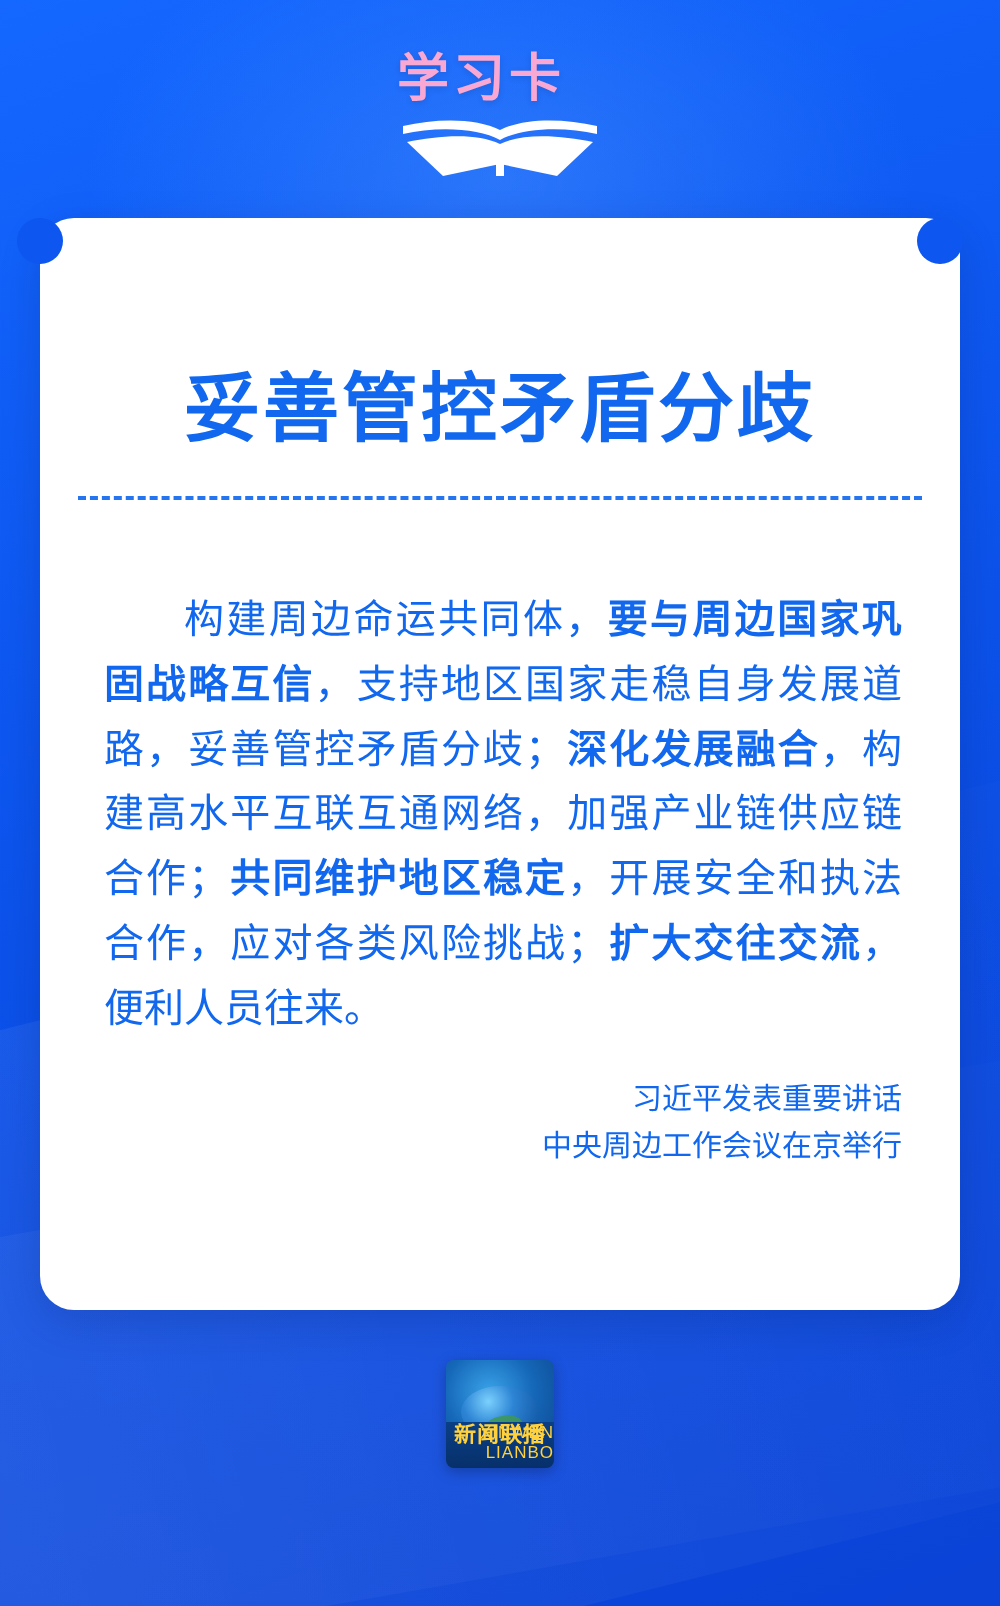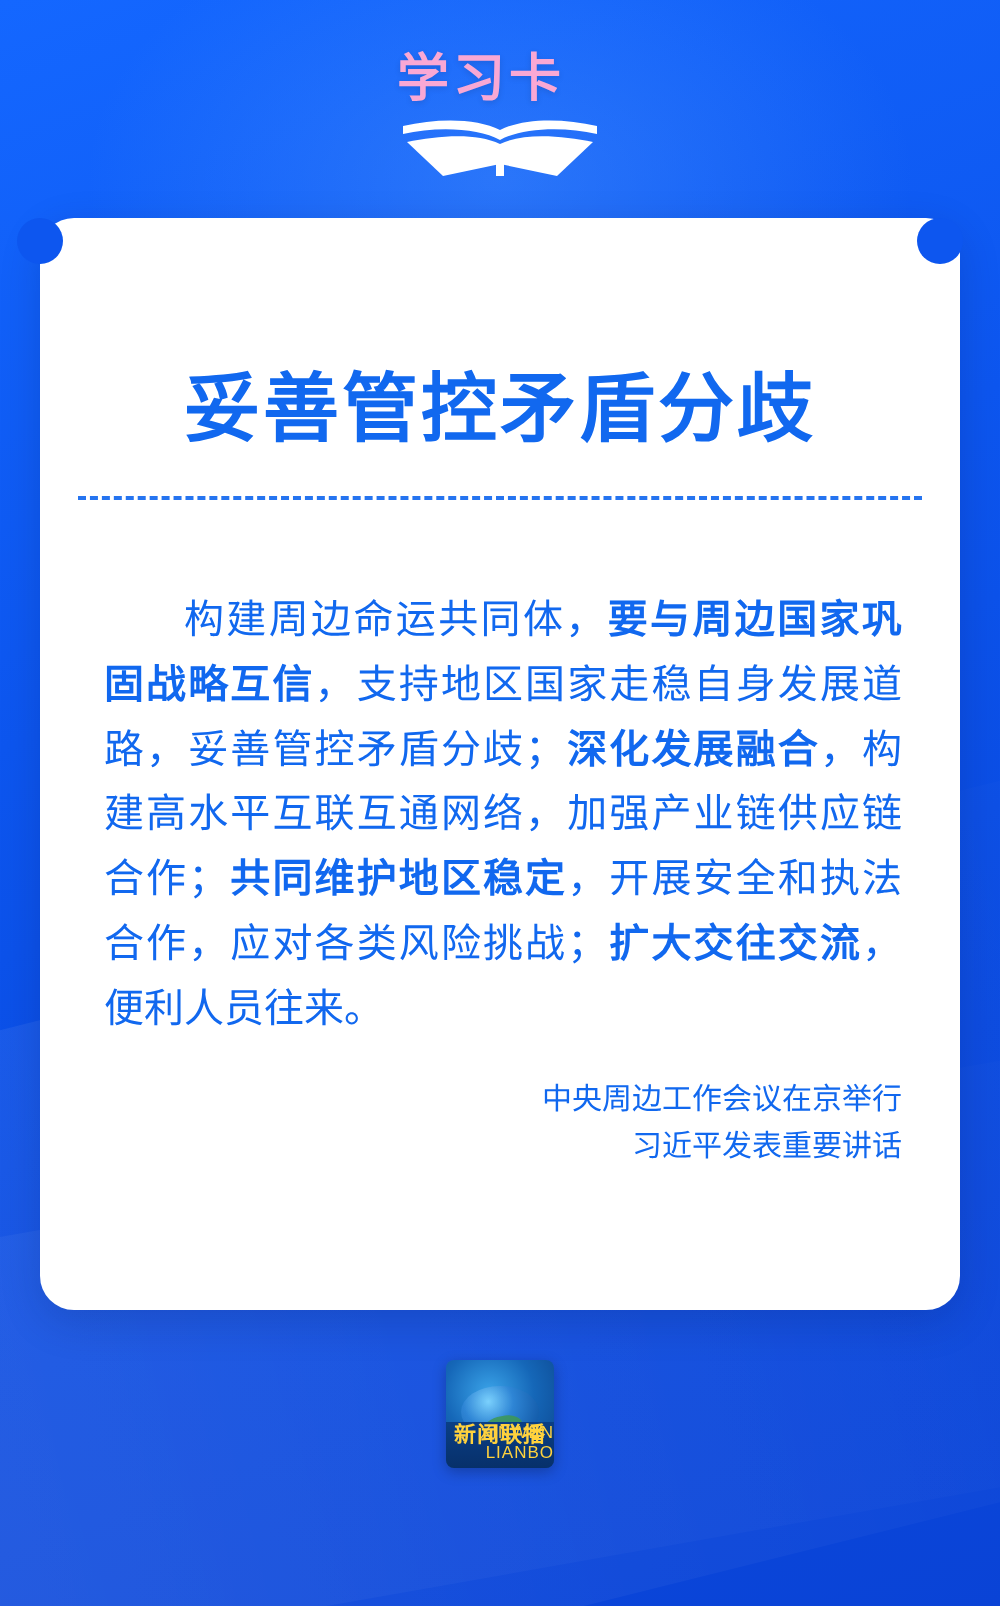--- a/index.html
+++ b/index.html
@@ -256,22 +256,22 @@
       <rect x="99" y="30" width="8" height="30" fill="#ffffff"></rect>
     </svg>
   </div>
 </div>
 
 <div class="card">
   <h1 class="card-title">妥善管控矛盾分歧</h1>
   <div class="dashed"></div>
   <p class="body-text"><span>构建周边命运共同体，</span><b>要与周边国家巩固战略互信</b><span>，支持地区国家走稳自身发展道路，妥善管控矛盾分歧；</span><b>深化发展融合</b><span>，构建高水平互联互通网络，加强产业链供应链合作；</span><b>共同维护地区稳定</b><span>，开展安全和执法合作，应对各类风险挑战；</span><b>扩大交往交流</b><span>，便利人员往来。</span></p>
   <div class="source">
+      <div>习近平发表重要讲话</div>
       <div>中央周边工作会议在京举行</div>
-      <div>习近平发表重要讲话</div>
     </div>
 </div>
 <div class="notch left"></div>
 <div class="notch right"></div>
 
 <div class="footer">
   <div class="badge">
     <div class="badge-globe">
       <div class="badge-land"></div>
     </div>

